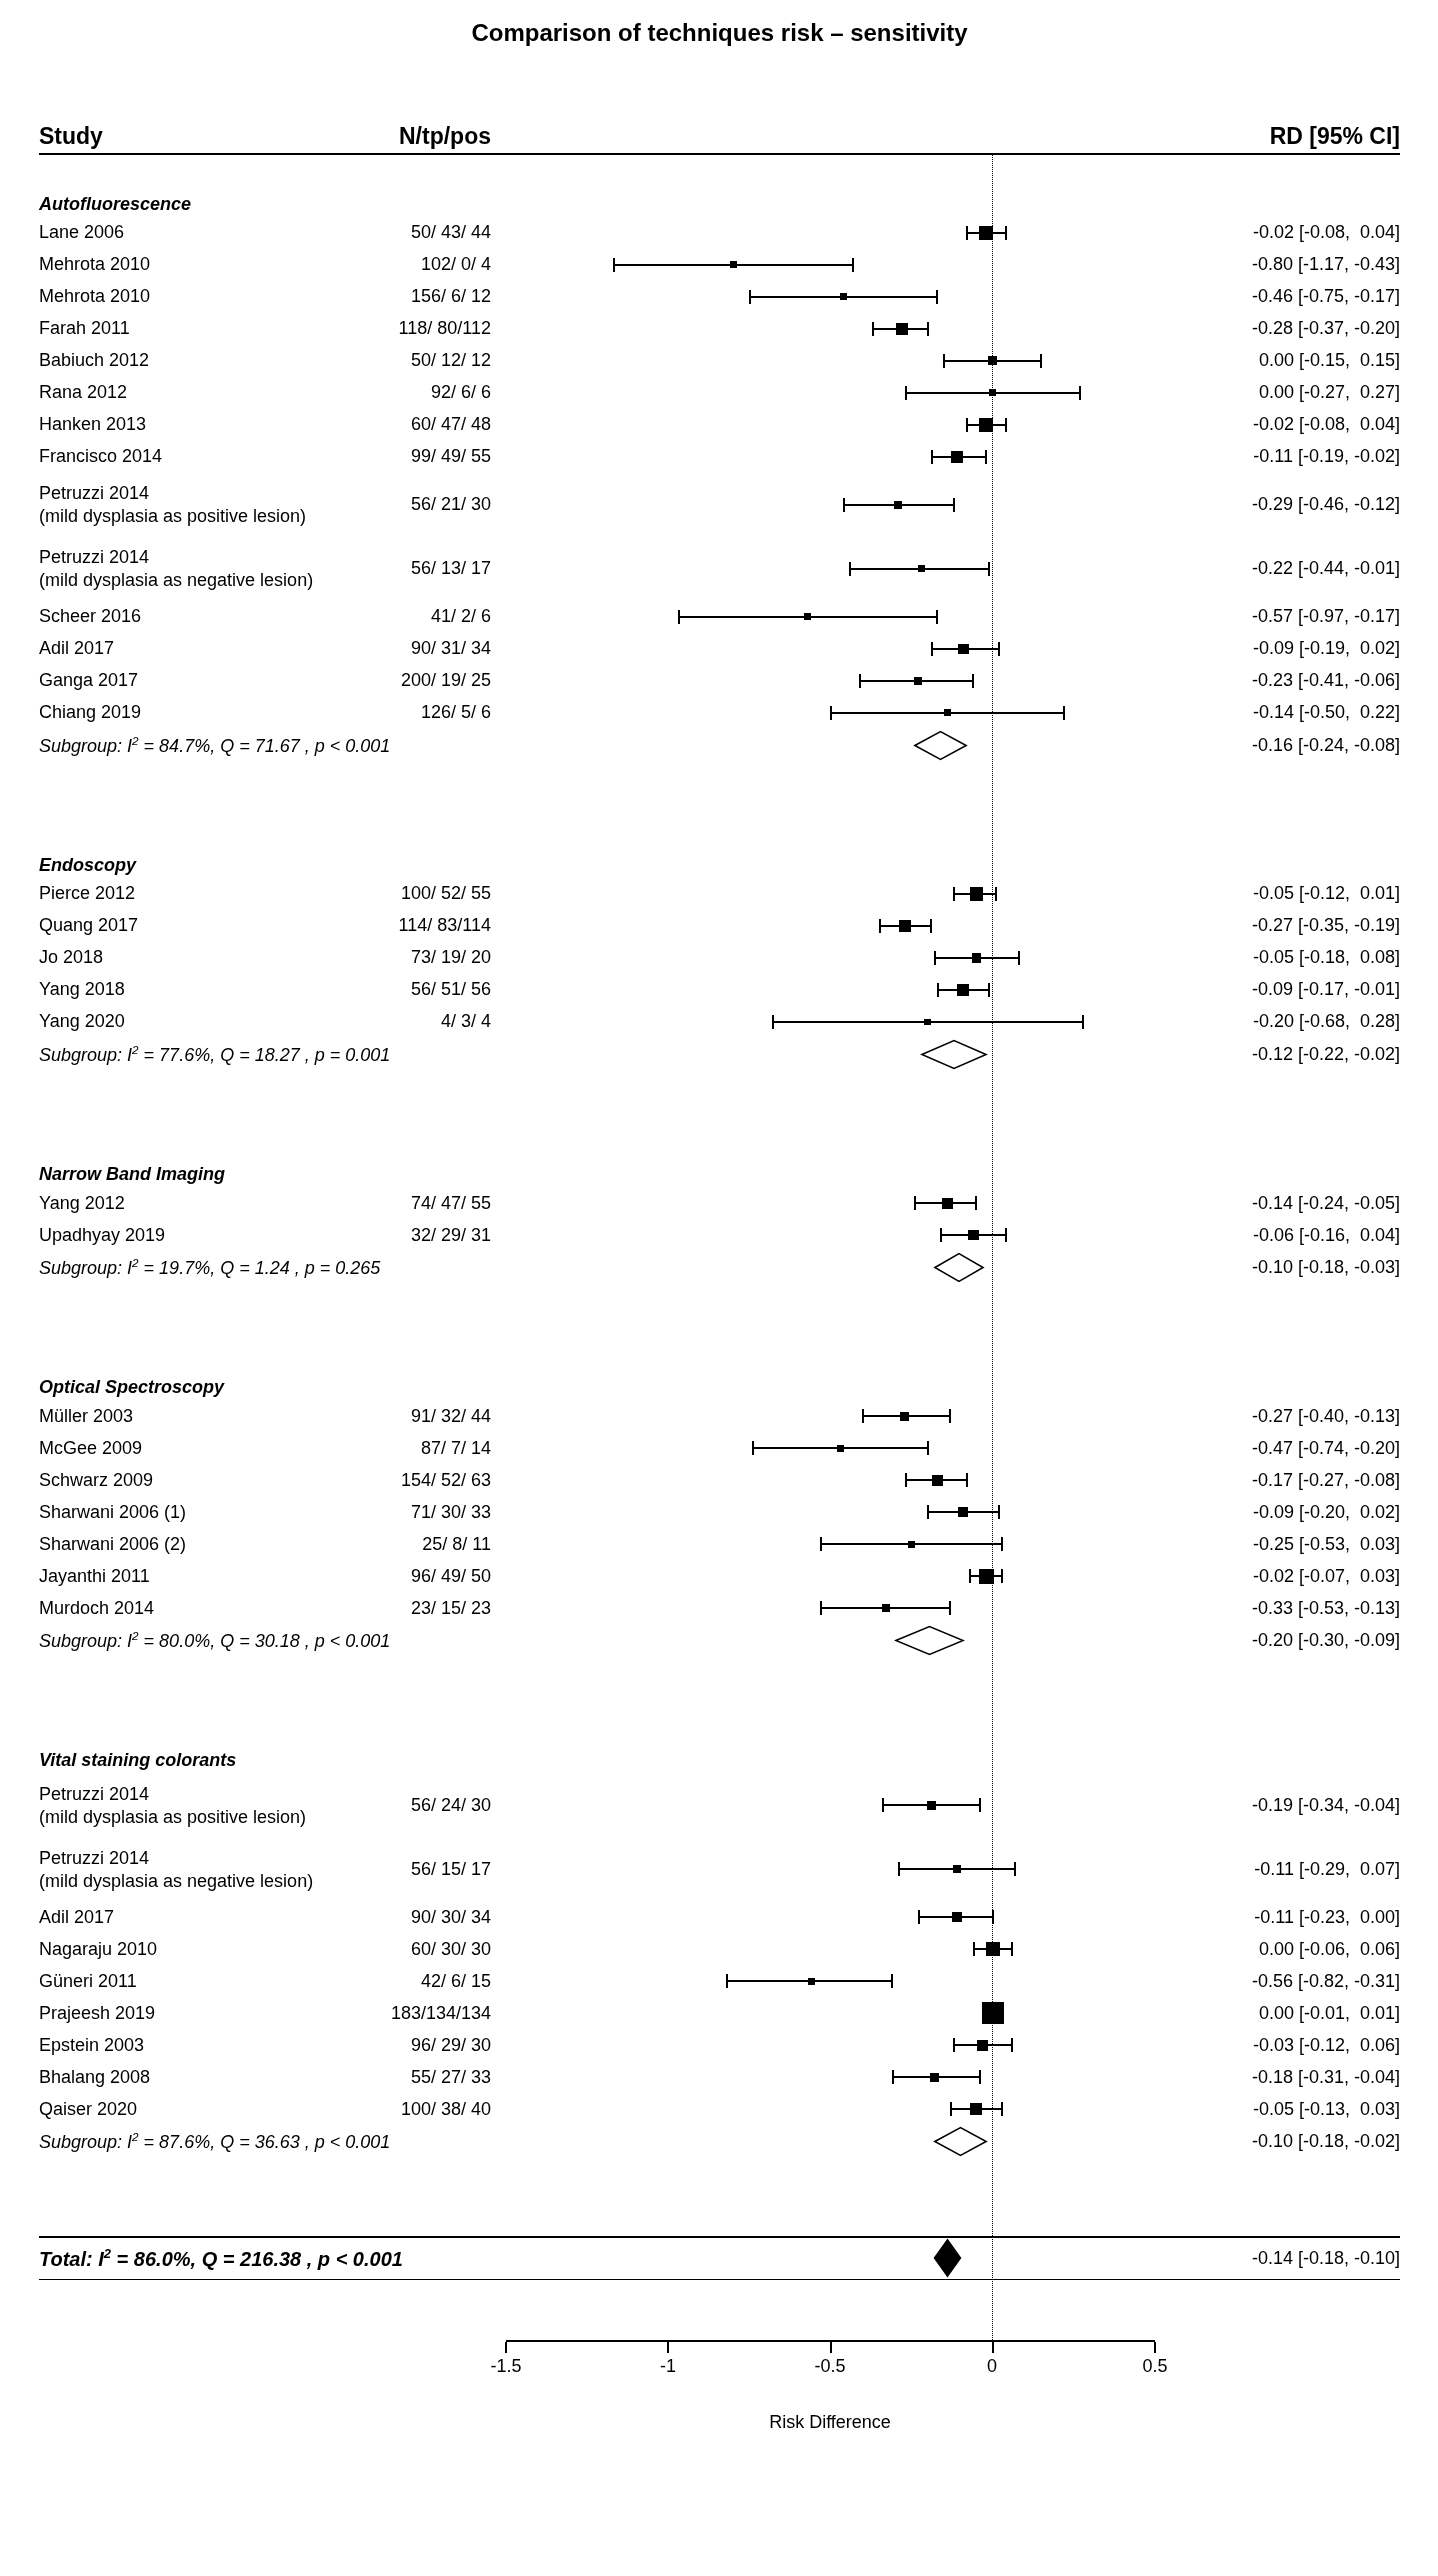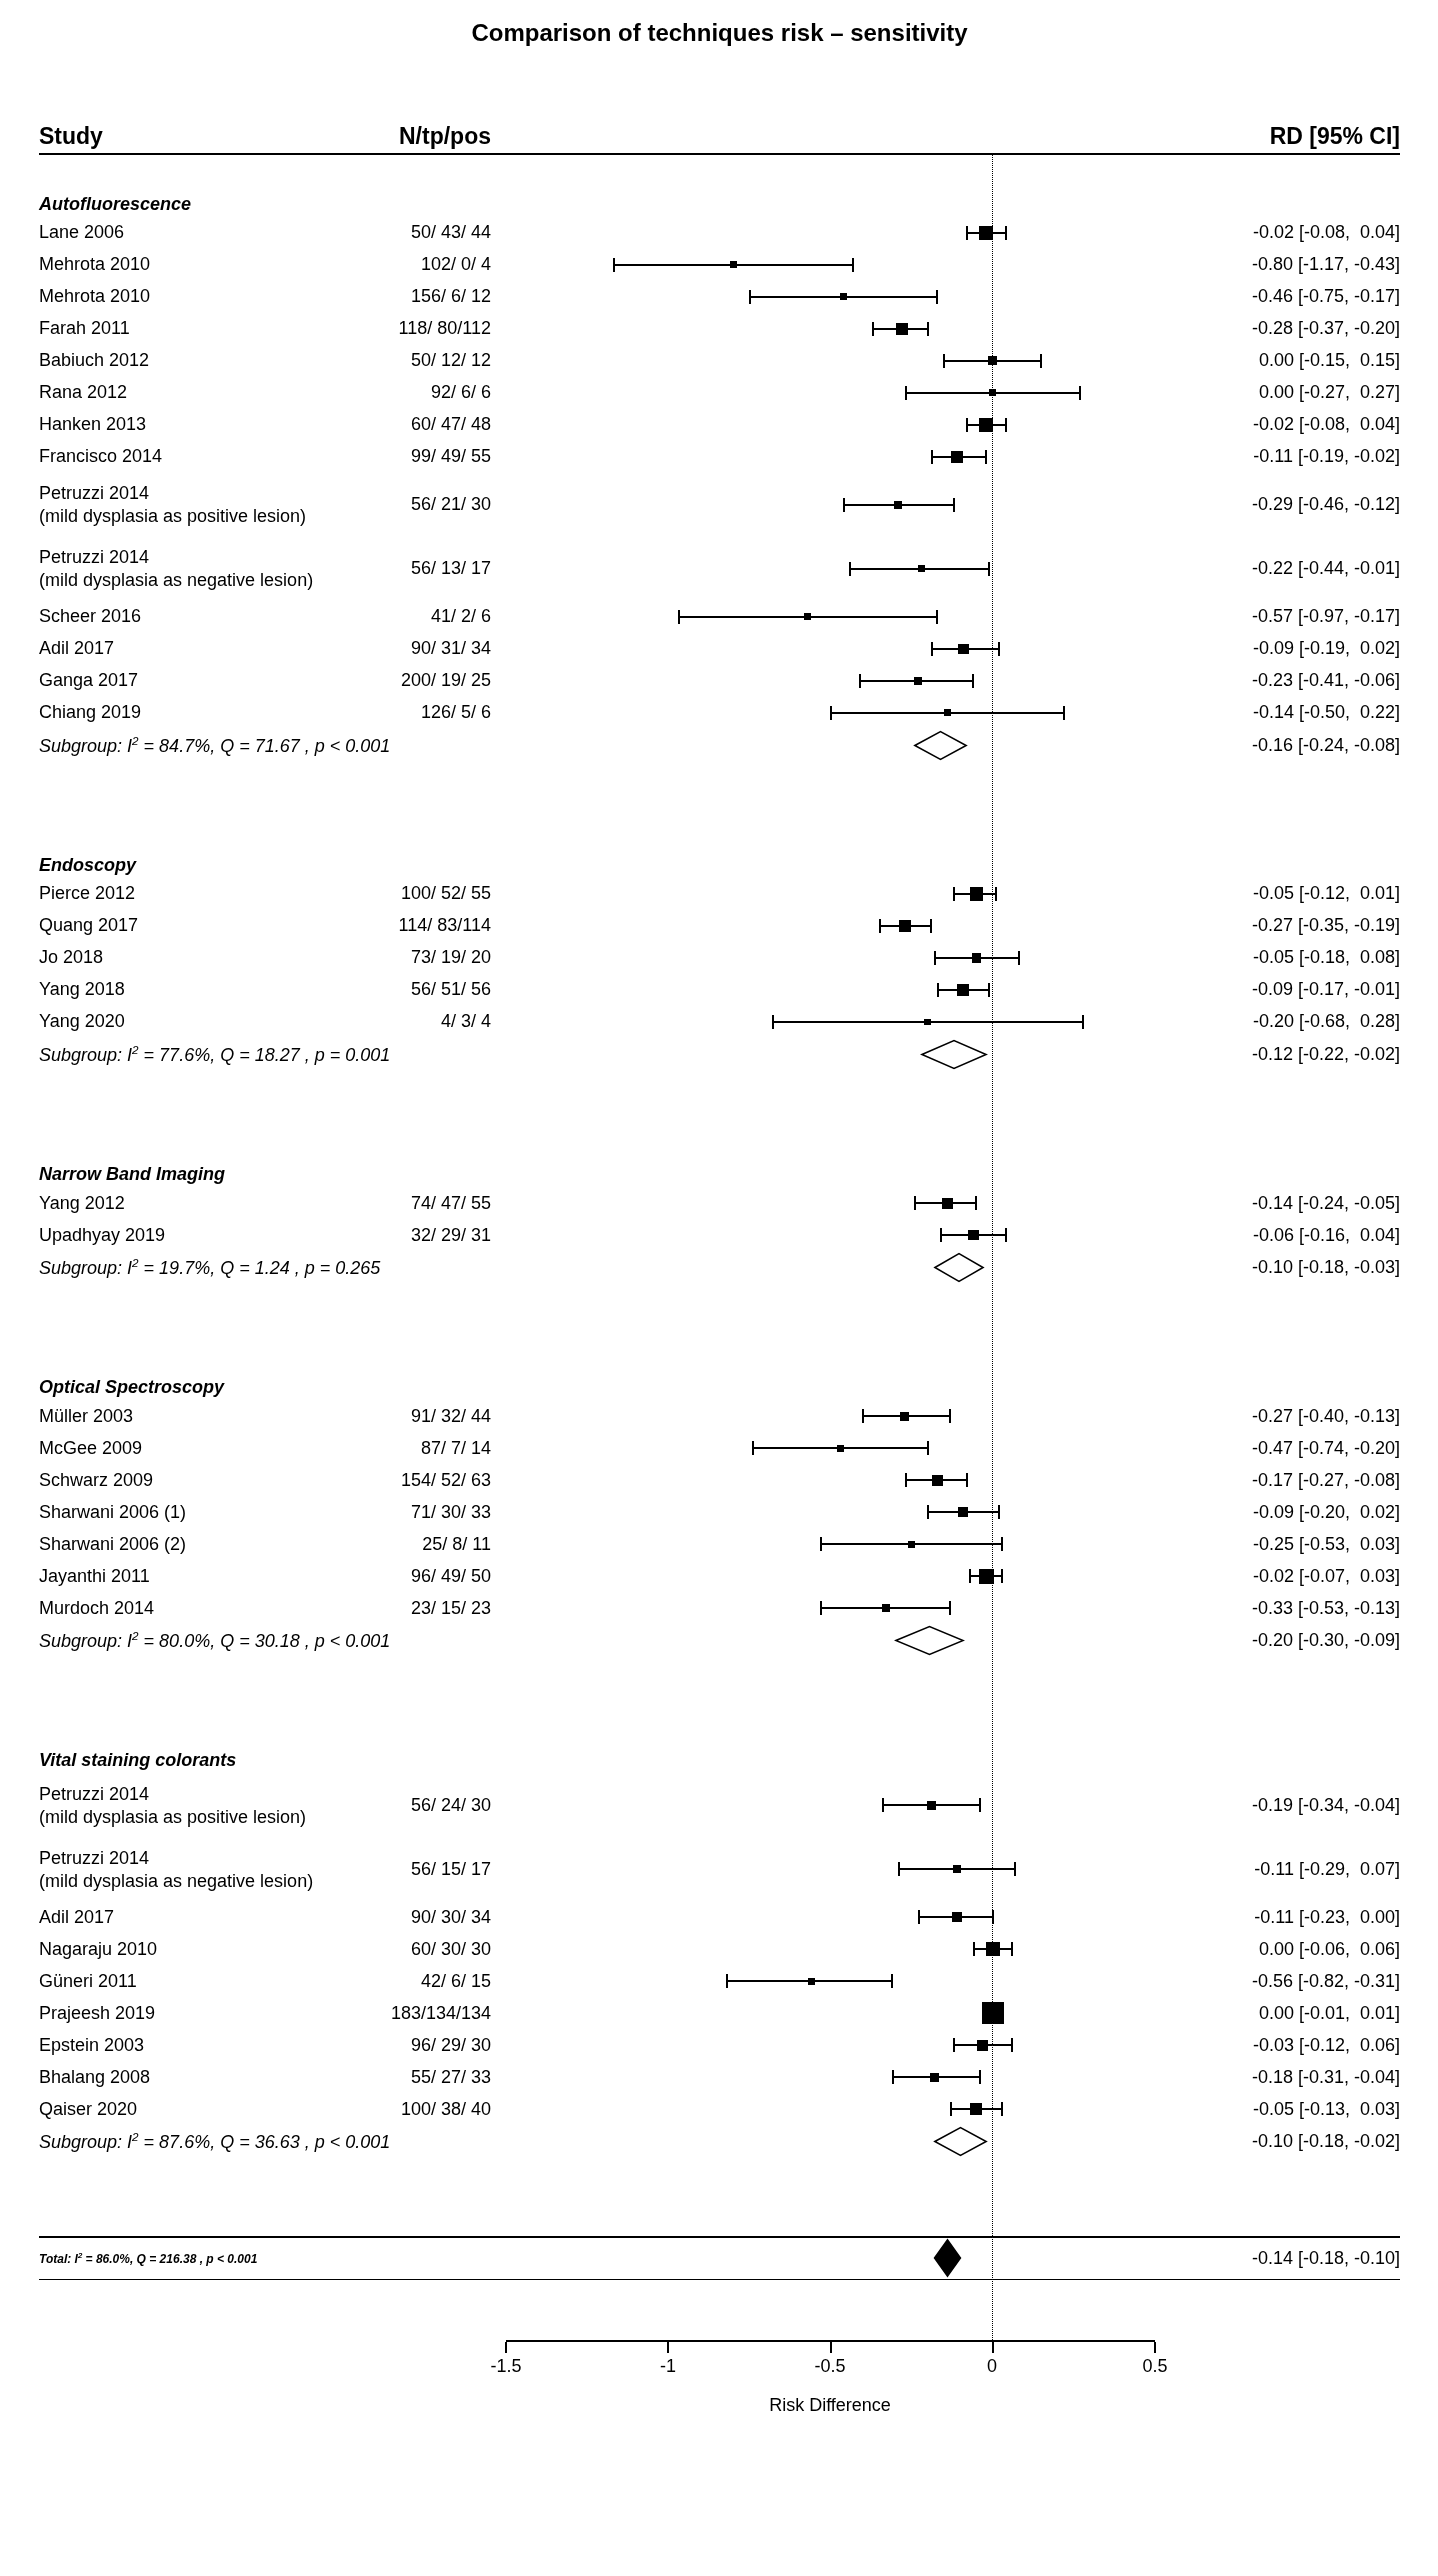--- a/index.html
+++ b/index.html
@@ -23,27 +23,27 @@
   .cell.study .sub { line-height:22px; }
   .cell.study div { line-height:23px; }
   .cell.n { text-align:right; white-space:pre; }
   .cell.rd { text-align:right; white-space:pre; }
   .cell.plot { position:relative; height:100%; }
   .ci { position:absolute; height:1.6px; background:#000; top:calc(50% - 0.8px); }
   .cap { position:absolute; width:1.6px; height:13.6px; top:calc(50% - 6.8px); background:#000; }
   .marker { position:absolute; background:#000; }
   .total-sep { margin-top:78px; }
   .total-row { height:41px; }
-  .total-row .stats { font-weight:bold; font-style:italic; font-size:12px; }
+  .total-row .stats { font-weight:bold; font-style:italic; font-size:20px; }
   .total-row .rd { font-weight:normal; font-size:18px; }
   .axis { position:relative; height:157px; }
   .axis-line { position:absolute; left:467px; top:60px; width:649px; height:1.6px; background:#000; }
   .tick { position:absolute; top:62px; width:1.6px; height:10.4px; background:#000; }
   .tick-label { position:absolute; top:76px; transform:translateX(-50%); font-size:18px; }
-  .axis-xlabel { position:absolute; left:791px; top:115px; transform:translateX(-50%); font-size:18px; }
+  .axis-xlabel { position:absolute; left:791px; top:132px; transform:translateX(-50%); font-size:18px; }
   sup { font-size:65%; }
 </style>
 </head>
 <body>
 
 <div class="page">
   <div class="title">Comparison of techniques risk – sensitivity</div>
 
   <div class="header-row">
     <div class="cell study">Study</div>

